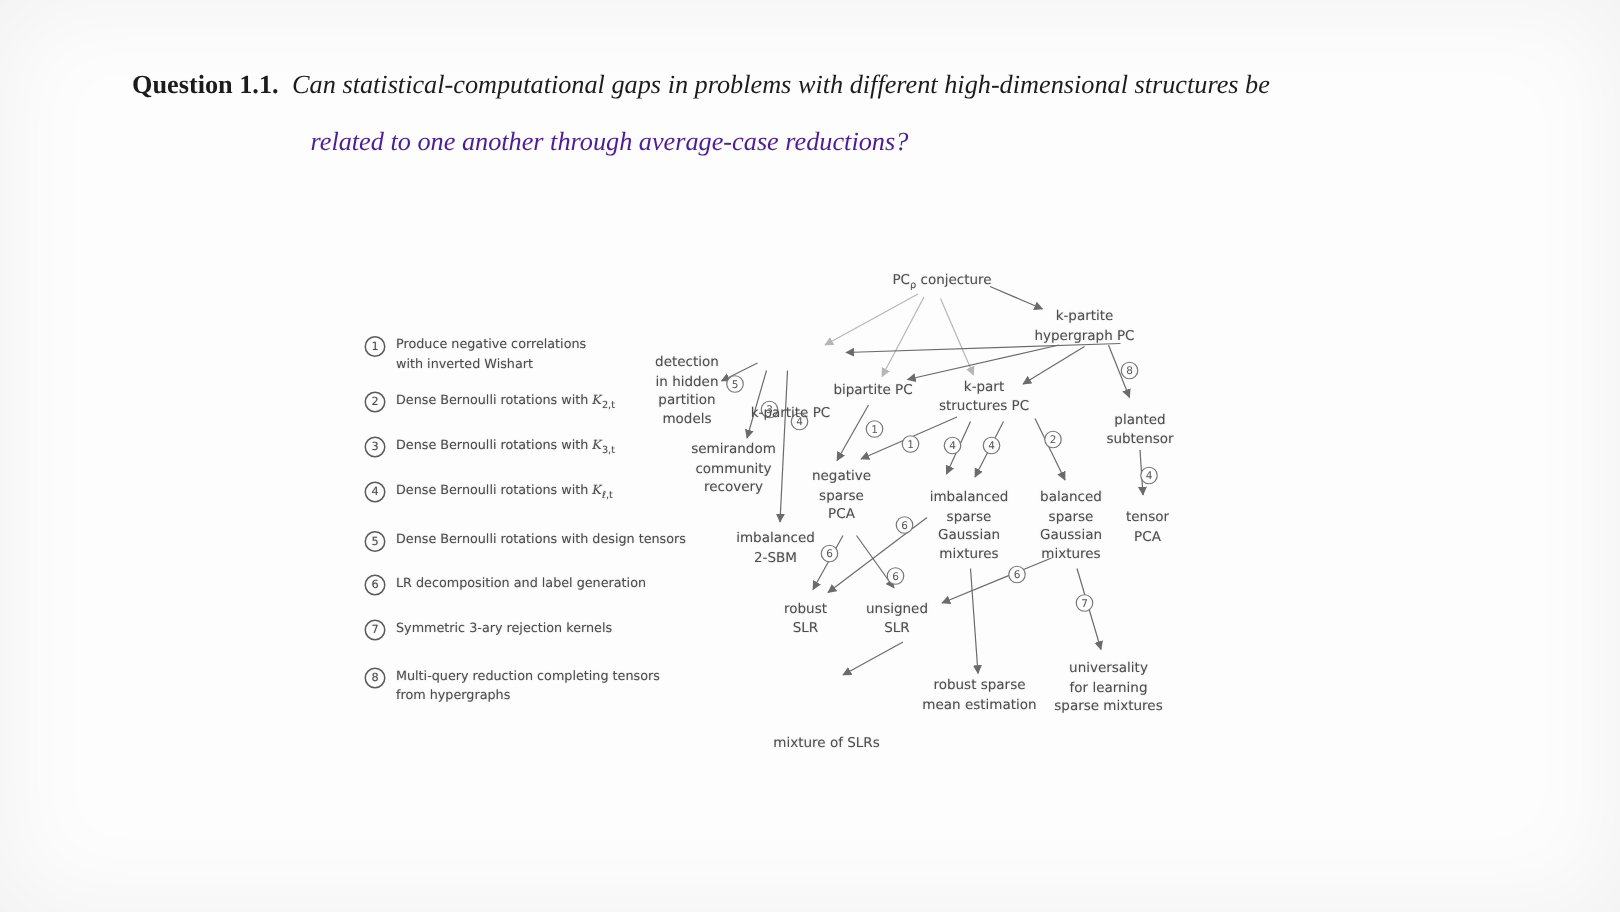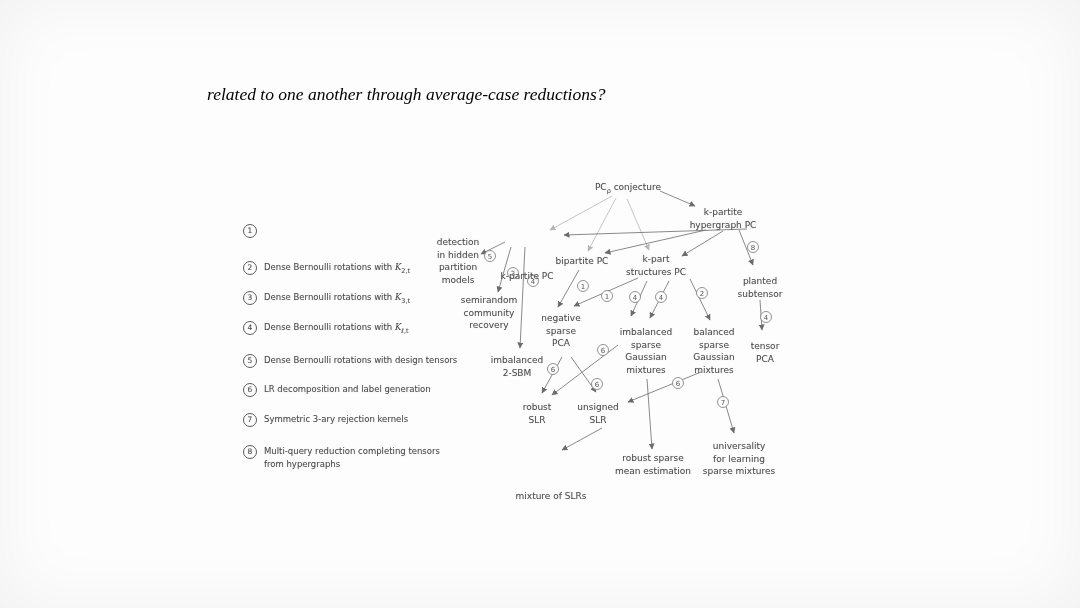--- a/index.html
+++ b/index.html
@@ -11,21 +11,21 @@
   }
   
   .question-line1{
     position:absolute;left:88px;top:46px;white-space:nowrap;
     font-family:"Liberation Serif",serif;font-size:17.5px;color:#1c1c1c;
   }
   .q-label{font-weight:bold;font-style:normal;margin-right:9px;}
   .q-body{font-style:italic;}
   .question-line2{
     position:absolute;left:207px;top:84px;white-space:nowrap;
-    font-family:"Liberation Serif",serif;font-size:17.5px;font-style:italic;color:#000000;
+    font-family:"Liberation Serif",serif;font-size:17.5px;font-style:italic;color:#4c1d95;
   }
   
   .legend{position:absolute;left:0;top:0;width:1080px;height:608px;pointer-events:none;}
   .legend-item{
     position:absolute;left:243px;display:flex;align-items:flex-start;
     color:#4b4b4b;font-size:8.5px;line-height:13px;
     text-shadow:0 0 1px rgba(100,100,100,0.35);
   }
   .lnum{
     flex:0 0 auto;width:12px;height:12px;border:1px solid #5a5a5a;border-radius:50%;
@@ -42,25 +42,30 @@
     color:#4d4d4d;font-size:9px;line-height:12.5px;text-align:center;white-space:pre-line;
     text-shadow:0 0 1px rgba(110,110,110,0.35);
   }
   .dnode sub{font-size:6.5px;}
 </style>
 </head>
 <body>
 
 <div class="page">
 
+  <div class="question-line1">
+    <span class="q-label">Question 1.1.</span><span class="q-body">Can statistical-computational gaps in problems with different high-dimensional structures be</span>
+  </div>
   <div class="question-line2">related to one another through average-case reductions?</div>
 
   <div class="legend">
       <div class="legend-item" style="top: 224px;">
         <span class="lnum">1</span>
+        <span class="ltext">Produce negative correlations
+with inverted Wishart</span>
       </div>
       <div class="legend-item" style="top: 261px;">
         <span class="lnum">2</span>
         <span class="ltext"><span>Dense Bernoulli rotations with </span><span class="math-base">K</span><sub class="math-sub">2,t</sub></span>
       </div>
       <div class="legend-item" style="top: 291px;">
         <span class="lnum">3</span>
         <span class="ltext"><span>Dense Bernoulli rotations with </span><span class="math-base">K</span><sub class="math-sub">3,t</sub></span>
       </div>
       <div class="legend-item" style="top: 321px;">

